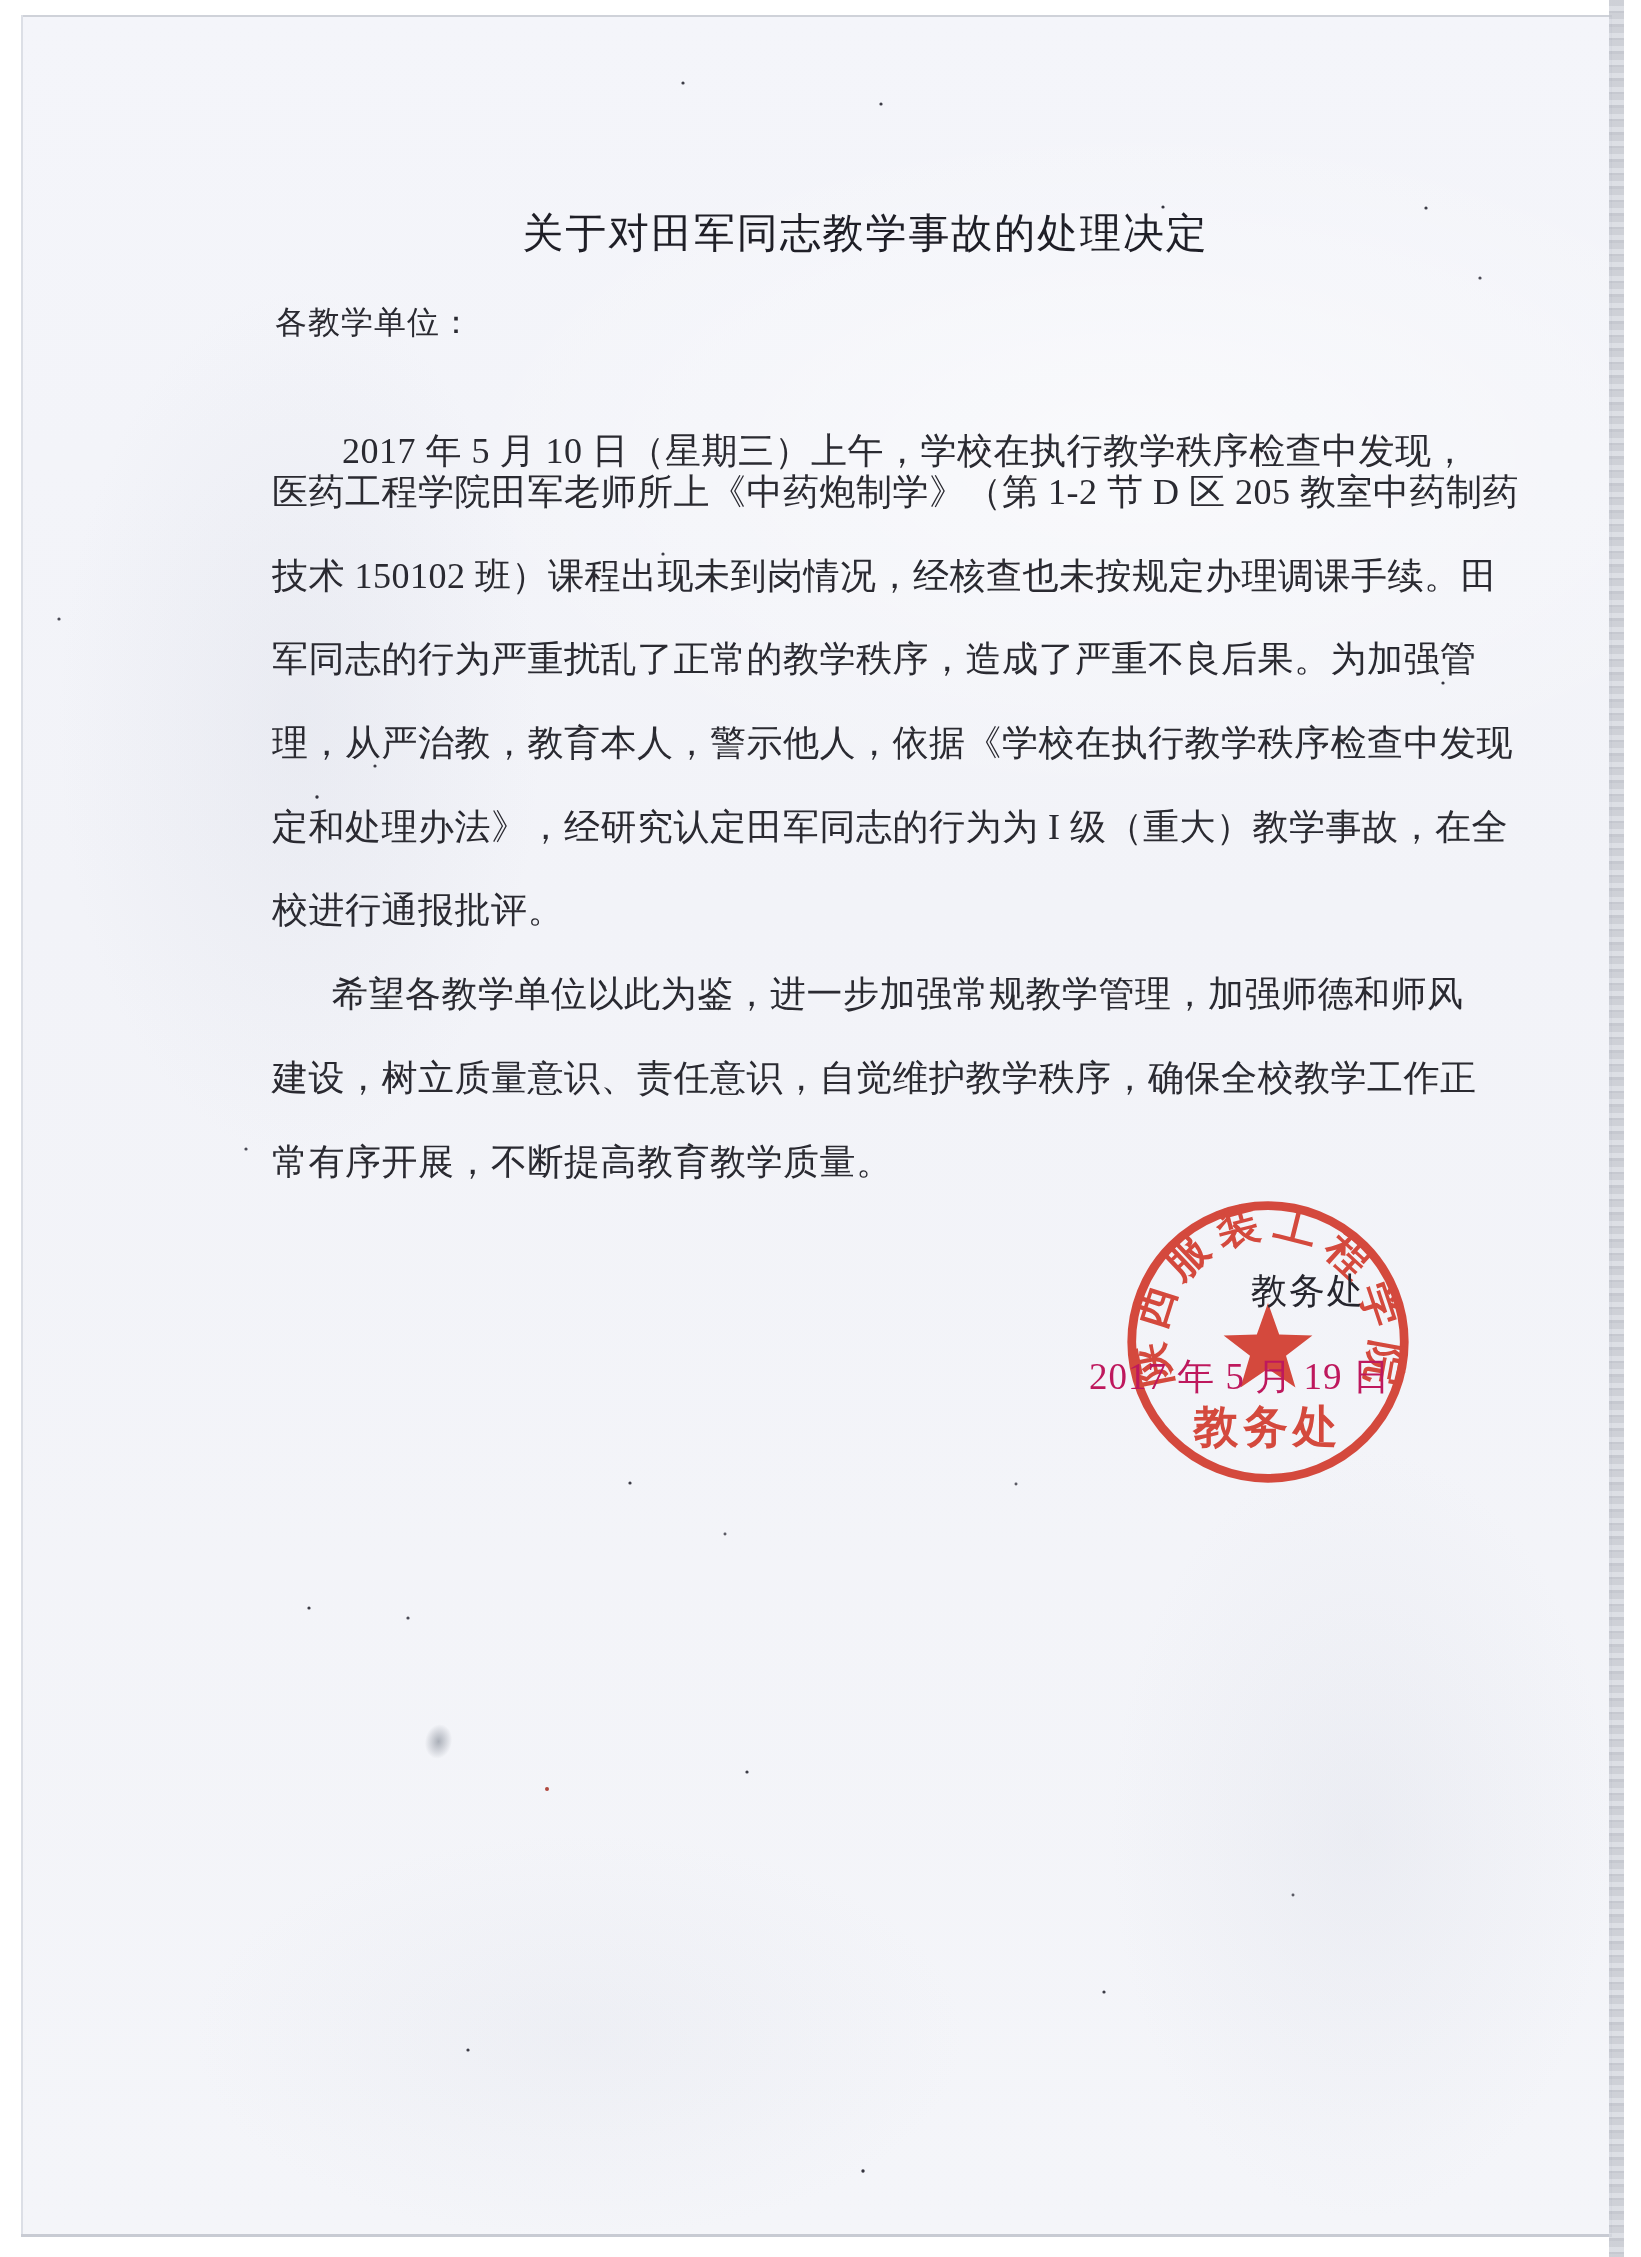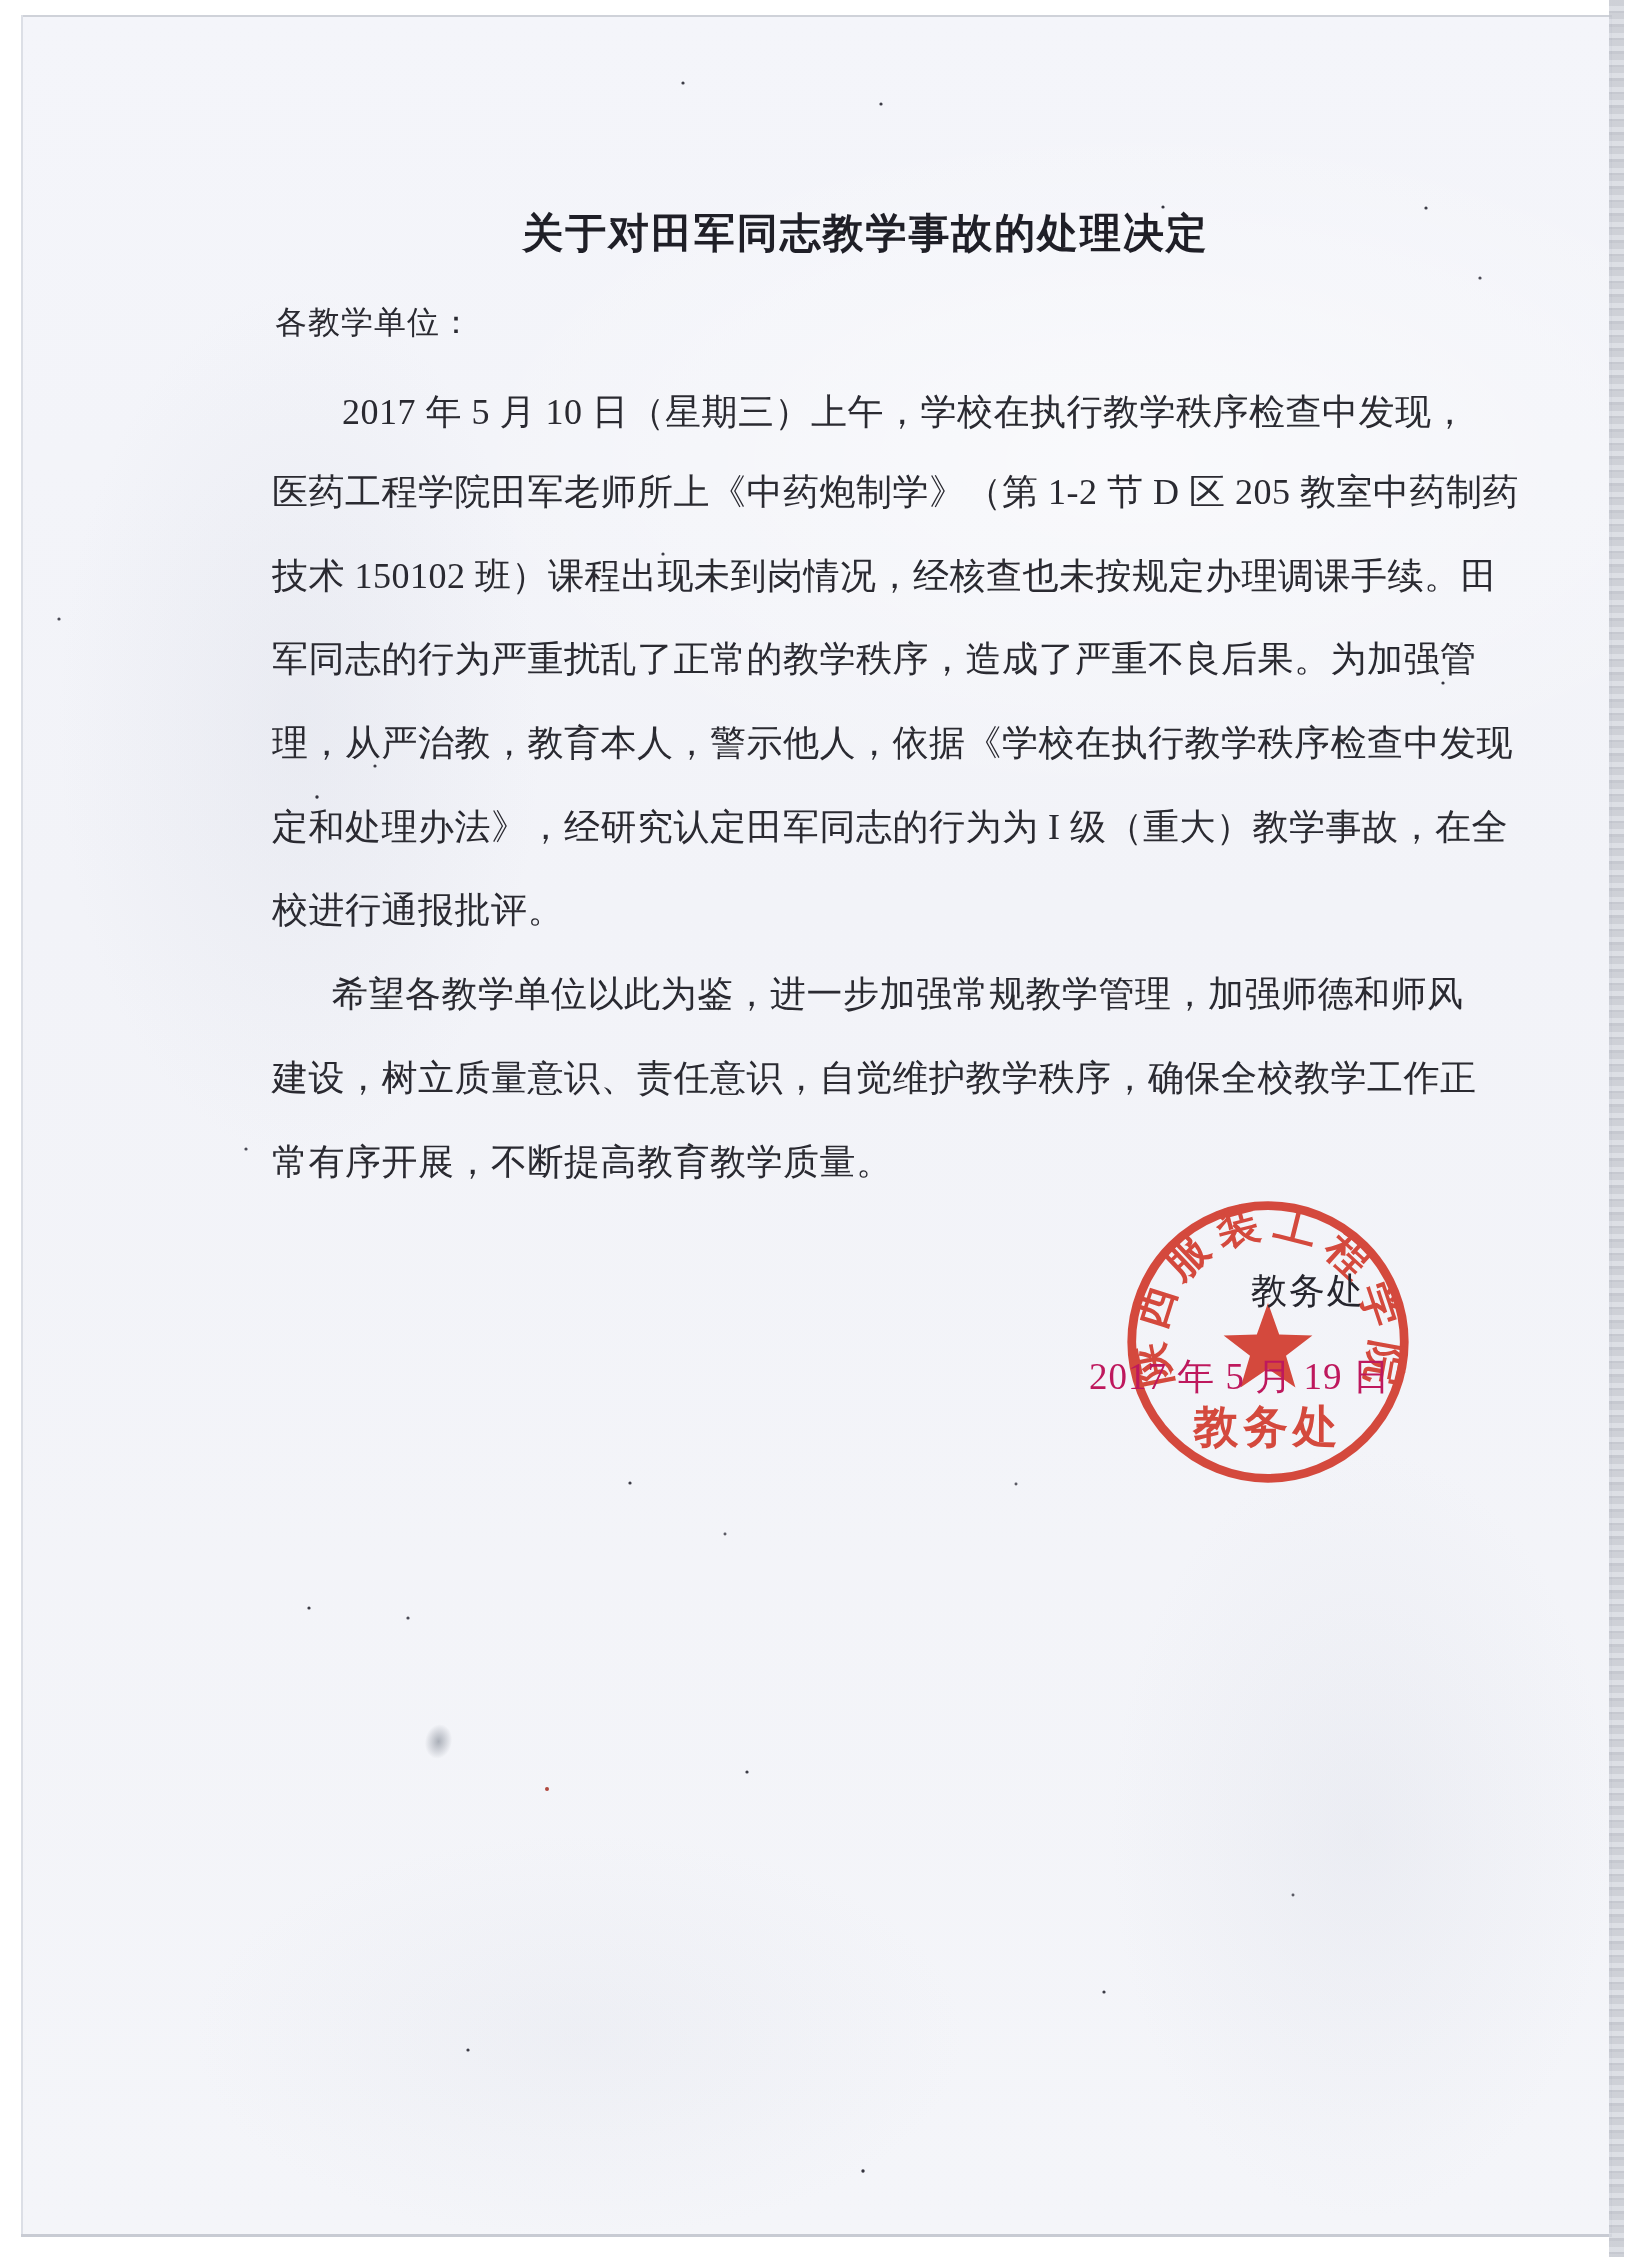--- a/index.html
+++ b/index.html
@@ -52,35 +52,35 @@
       58px 618px 0 0.6px #4a4a55;
   }
   .smudge{
     position:absolute;left:425px;top:1724px;width:27px;height:35px;border-radius:50%;
     background:radial-gradient(closest-side,rgba(100,108,122,.50),rgba(100,108,122,0));
     transform:rotate(12deg);
   }
 
   .doc-title{
     position:absolute;left:272px;top:209px;width:1134px;padding-left:53px;box-sizing:border-box;
-    font-size:41px;line-height:48px;font-weight:bold;color:#1f1f27;
+    font-size:41px;line-height:48px;font-weight:normal;color:#1f1f27;
     text-align:center;letter-spacing:1.9px;white-space:nowrap;
   }
   .salutation{
     position:absolute;left:275px;top:301px;
     font-size:32px;line-height:42px;color:#2a2a31;letter-spacing:1px;
   }
   .bline{
     position:absolute;left:272px;width:1134px;
     font-size:36px;line-height:44px;color:#2a2a31;
     text-align:justify;text-align-last:justify;text-justify:inter-character;
     white-space:nowrap;letter-spacing:0.5px;
   }
   .bline.lastline{text-align:right;text-align-last:left;}
-  .bline.indent1{padding-left:70px;width:1065px;}
+  .bline.indent1{padding-left:70px;width:1065px;margin-top:39px;}
   .bline.indent2{padding-left:60px;width:1075px;}
 
   .sig-office{
     position:absolute;left:1251px;top:1267px;
     font-size:36px;color:#26262e;letter-spacing:1.9px;z-index:6;
   }
   .sig-date{
     position:absolute;left:1089px;top:1352px;
     font-size:37px;color:#be185d;letter-spacing:1px;z-index:6;white-space:nowrap;
   }

